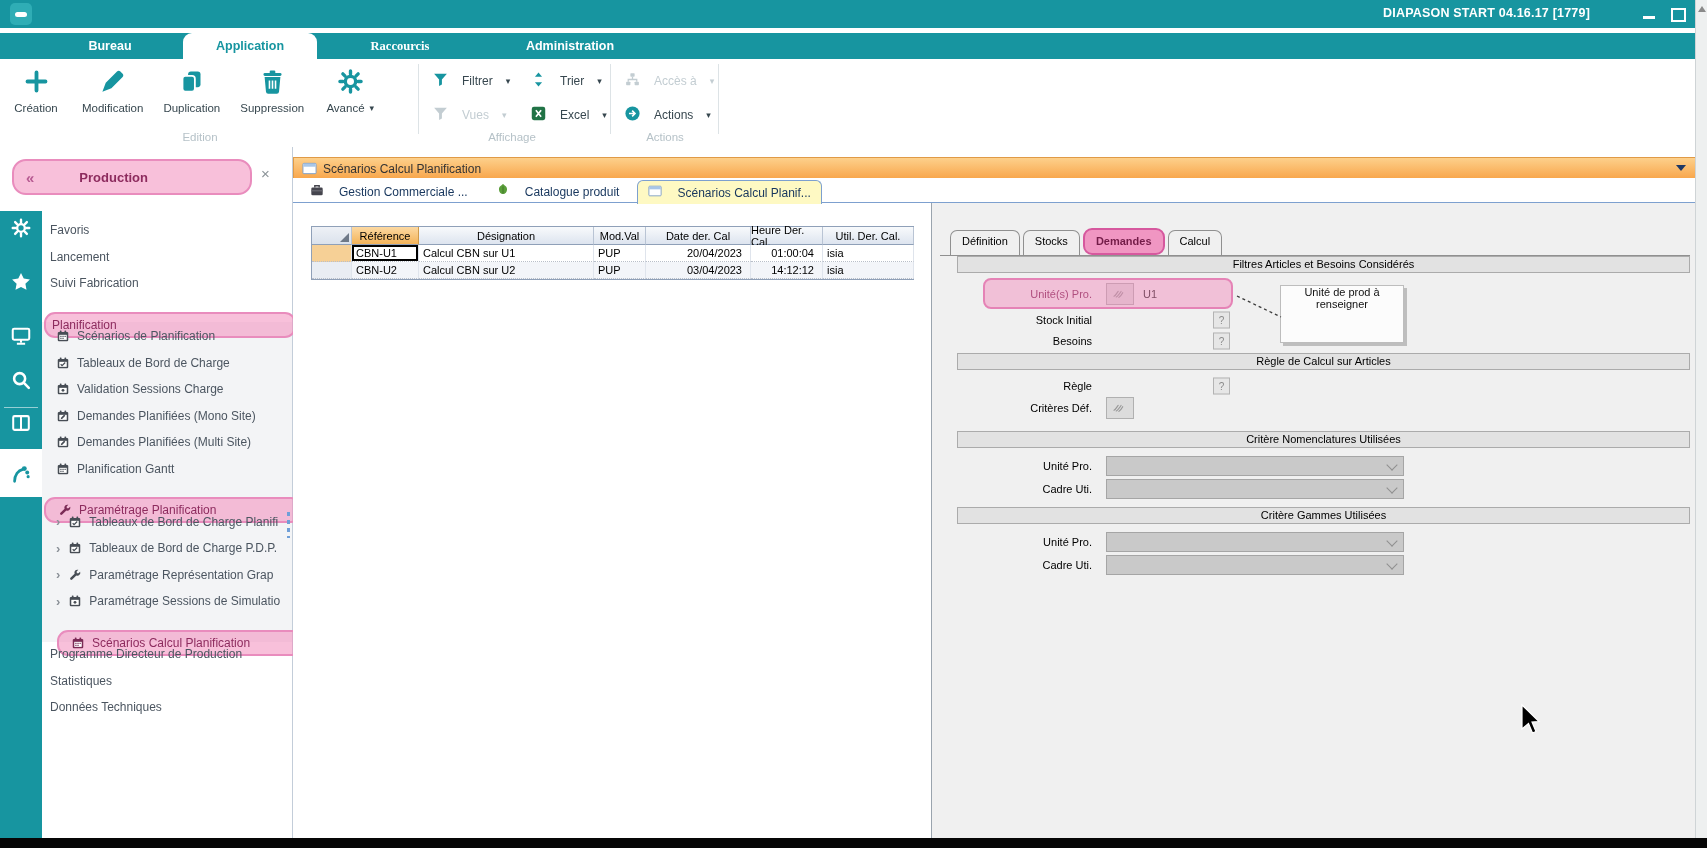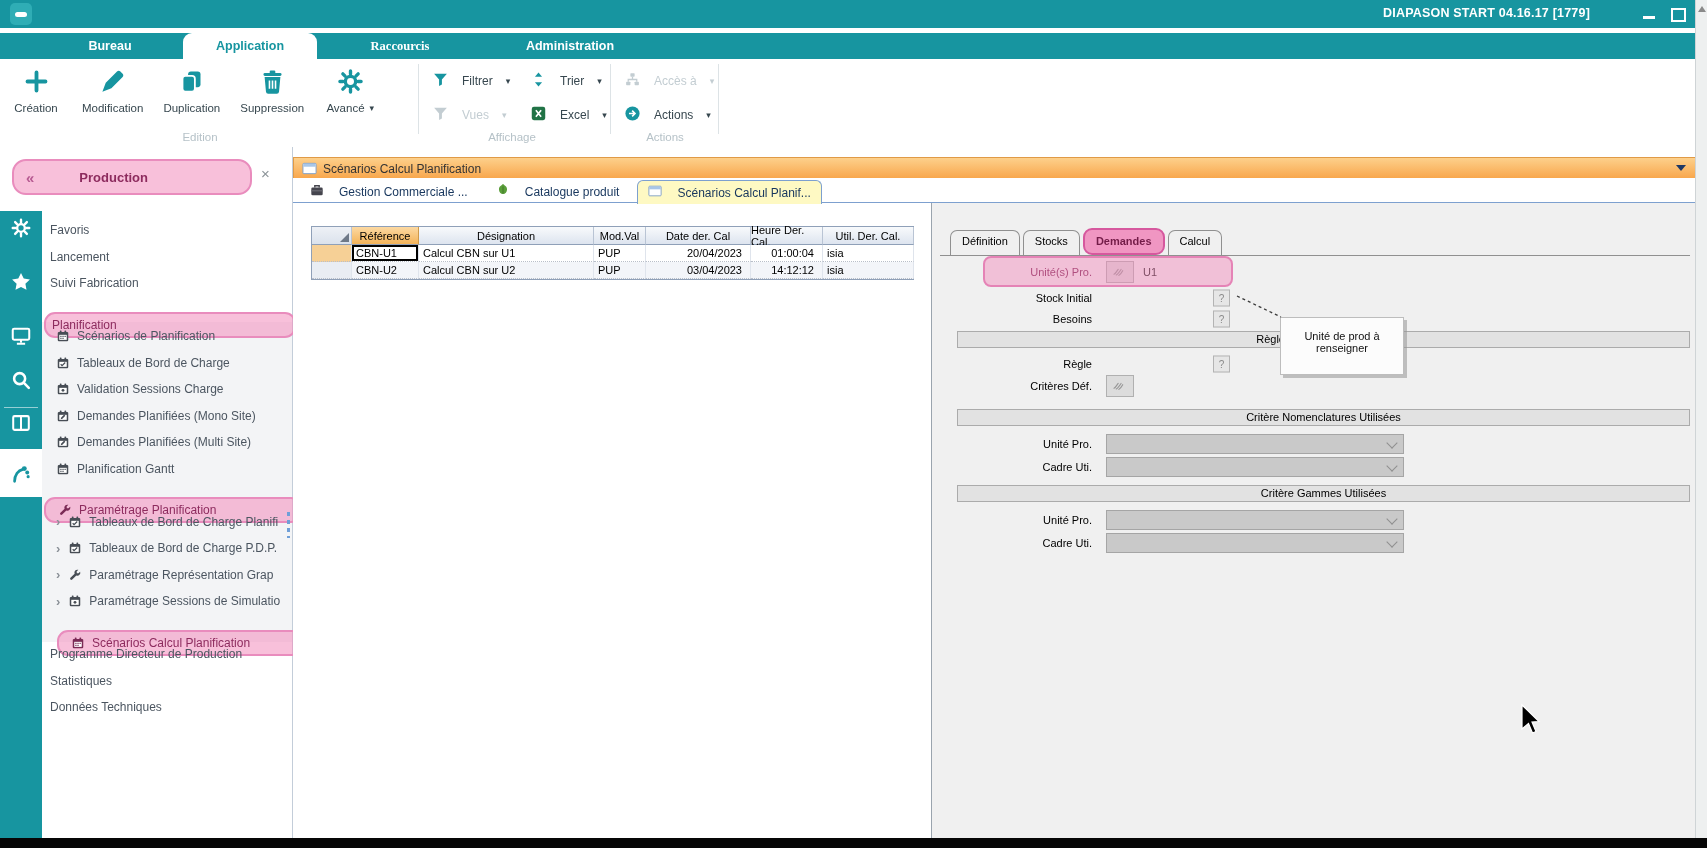--- a/index.html
+++ b/index.html
@@ -104,21 +104,21 @@
   .helpbtn{position:absolute;left:256px;top:50%;transform:translateY(-50%);width:15px;height:15px;
            background:#e6e6e6;border:1px solid #b3b3b3;font-size:10px;color:#8a8a8a;
            display:flex;align-items:center;justify-content:center;}
   .pdrop{position:absolute;left:149px;top:50%;transform:translateY(-50%);width:296px;height:18px;
          background:#c9c9c9;border:1px solid #a5a5a5;}
   .pdrop i{position:absolute;right:7px;top:4px;width:7px;height:7px;border-right:1.5px solid #8f8f8f;
          border-bottom:1.5px solid #8f8f8f;transform:rotate(45deg);display:block;}
   .pink-overlay{position:absolute;left:26px;top:0;width:250px;height:31px;border-radius:8px;
          background:rgba(241,134,184,.45);border:2px solid #e583b6;box-sizing:border-box;z-index:3;}
   #tooltip{left:1280px;top:285px;width:124px;height:58px;background:#fcfcfc;border:1px solid #bdbdbd;
-         box-shadow:3px 3px 0 rgba(150,150,150,.55);z-index:6;text-align:center;font-size:11px;color:#111;padding-top:12px;box-sizing:border-box;margin-top:32px;}
+         box-shadow:3px 3px 0 rgba(150,150,150,.55);z-index:6;text-align:center;font-size:11px;color:#111;box-sizing:border-box;}
 
   
   #right-scroll{left:1695px;top:0;width:12px;height:838px;background:#eef0f0;border-left:1px solid #cfd4d6;}
   #right-scroll i{position:absolute;left:2px;top:6px;width:0;height:0;border-left:4px solid transparent;
          border-right:4px solid transparent;border-bottom:6px solid #8a8a8a;}
   #bottom-bar{left:0;top:838px;width:1707px;height:10px;background:#060606;}
   #overlay-svg{left:0;top:0;width:1707px;height:848px;z-index:20;pointer-events:none;}
 </style>
 </head>
 <body>
@@ -553,20 +553,21 @@
 
 <div class="abs" id="panel">
   <div id="panel-tabs">
       <div class="ptab"><span>Définition</span></div>
       <div class="ptab"><span>Stocks</span></div>
       <div class="ptab active"><span>Demandes</span></div>
       <div class="ptab"><span>Calcul</span></div>
     </div>
   <div id="ptab-line"></div>
   <div id="panel-content">
+      <div class="secbar" style="margin-top: 0px; margin-bottom: 5px;">Filtres Articles et Besoins Considérés</div>
       <div class="prow pink" style="height: 31px;">
         <span class="plabel">Unité(s) Pro.</span>
         <div class="handbtn">
           <svg xmlns="http://www.w3.org/2000/svg" width="18" height="18" viewBox="0 0 24 24">
             <path d="M4 15c2.4-1 3.6-4.4 5.6-6.6M7 16c2.2-1.2 4.4-4.4 6.4-7.4M10.5 16.5c2-1.6 4-4.2 5.1-6.3" stroke="#979797" stroke-width="1.5" fill="none" stroke-linecap="round"></path>
           </svg>
         </div>
         <span class="pvalue">U1</span>
         <div class="pink-overlay"></div>
       </div>

